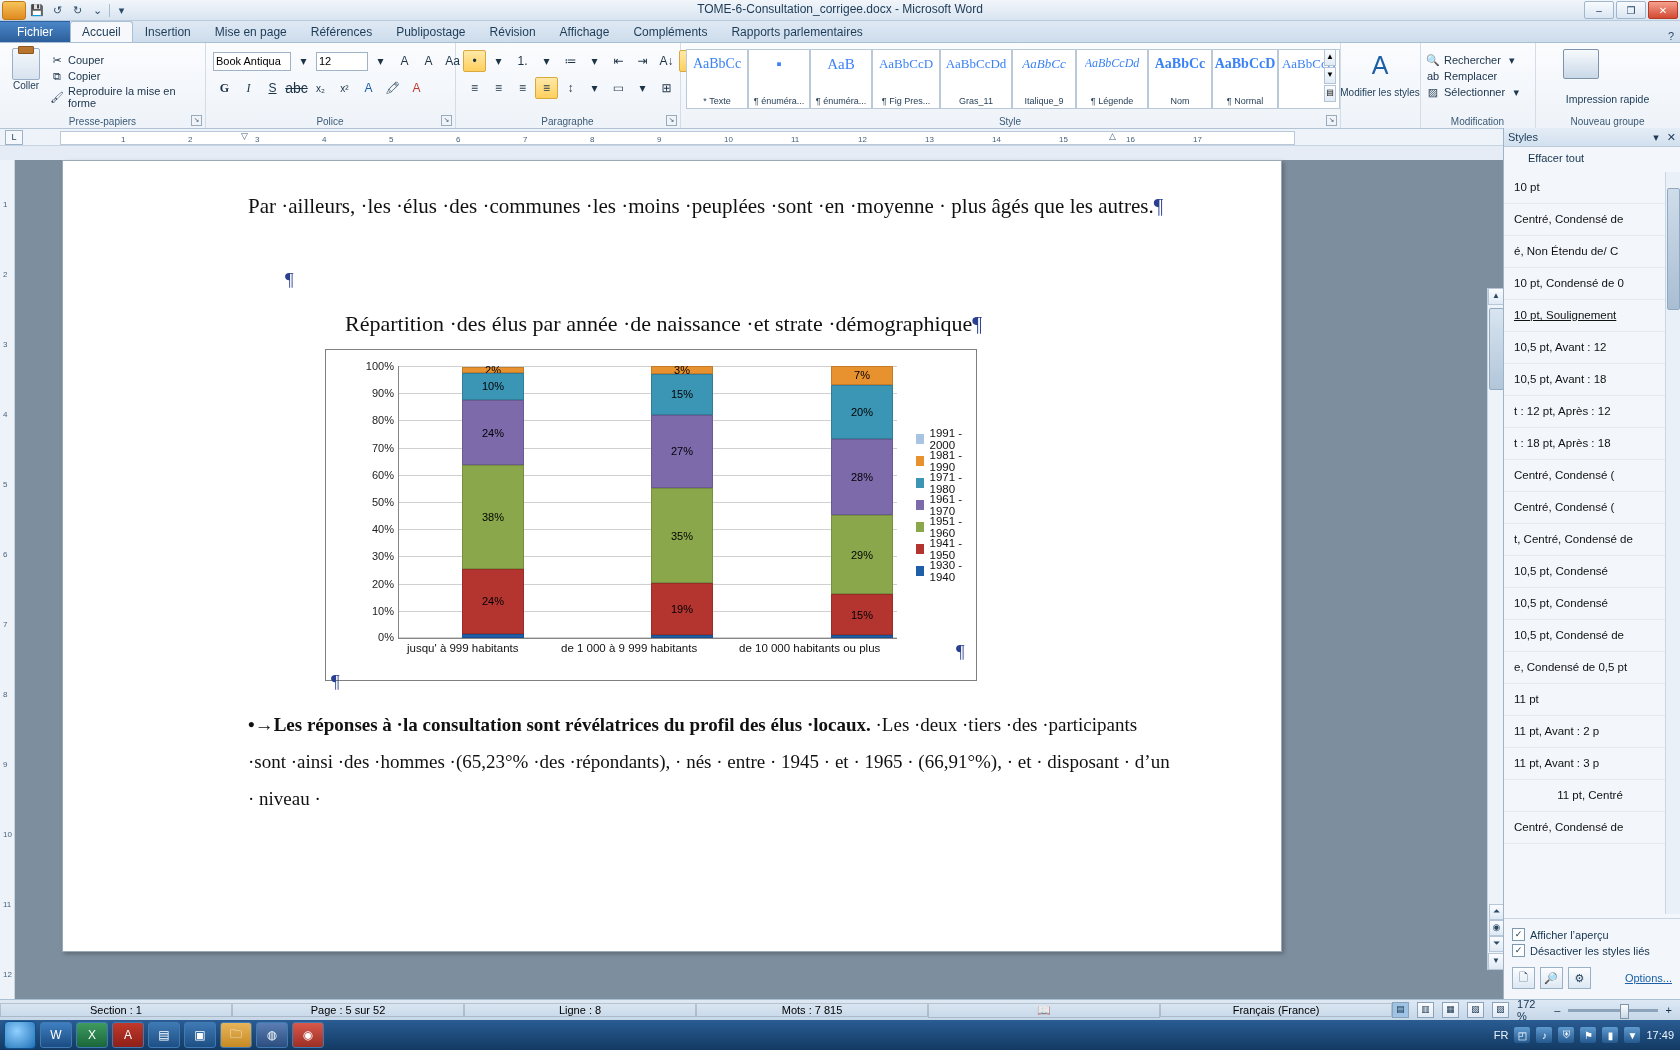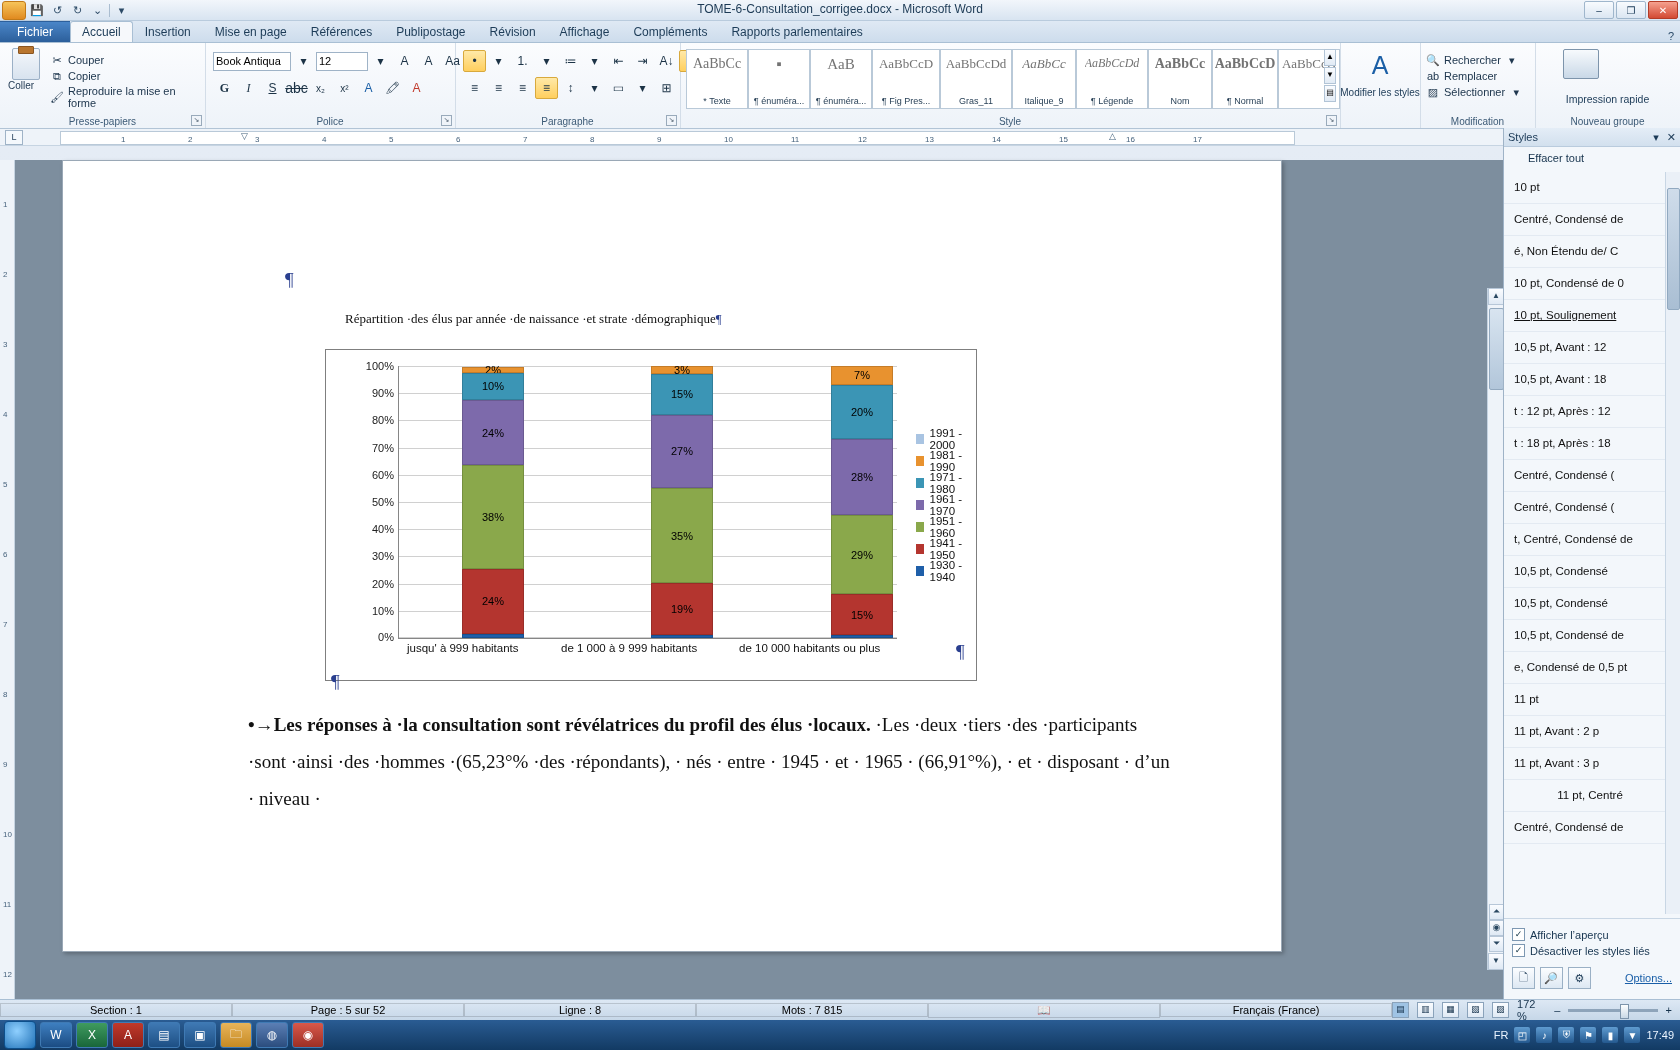--- a/index.html
+++ b/index.html
@@ -22,53 +22,53 @@
   .tab{padding:3px 11px 3px 11px;font-size:12px;color:#1d3c58;border:1px solid transparent;border-bottom:none;}
   .tab.file{background:linear-gradient(#4a86c8,#2c5f9b);color:#fff;padding:3px 16px;}
   .tab.active{background:#f6f8fb;border-color:#a9bfd4;border-radius:3px 3px 0 0;}
 
   
   .ribbon{position:relative;height:85px;background:linear-gradient(#fbfcfe,#eef3f9);border-bottom:1px solid #b2c4d6;}
   .group{position:absolute;top:0;height:85px;border-right:1px solid #d3dde8;}
   .grouplabel{position:absolute;bottom:1px;width:100%;text-align:center;font-size:10px;color:#3c5a76;}
   .dlg{position:absolute;bottom:2px;right:3px;width:9px;height:9px;border:1px solid #9ab;font-size:7px;line-height:8px;text-align:center;color:#456;}
 
-  .pastebtn{position:absolute;left:8px;top:5px;width:36px;text-align:left;}
+  .pastebtn{position:absolute;left:8px;top:5px;width:36px;text-align:center;}
   .pasteicon{width:26px;height:30px;margin:0 auto;background:linear-gradient(#f4f7fb,#d8e3ef);border:1px solid #9bb0c6;border-radius:2px;position:relative;}
   .pasteicon:after{content:"";position:absolute;left:5px;top:-3px;width:14px;height:6px;background:#b8752e;border:1px solid #8a5520;border-radius:1px;}
   .minilbl{font-size:10px;color:#243c55;}
   .mini{display:flex;align-items:center;gap:4px;font-size:11px;color:#20384f;margin:2px 0;}
   .mi{width:14px;height:14px;display:inline-block;text-align:center;line-height:14px;font-size:11px;}
 
   .fontname{width:72px;height:17px;border:1px solid #9fb3c7;background:#fff;font-size:11px;padding:0 2px;line-height:17px;overflow:hidden;white-space:nowrap;}
   .fontsize{width:46px;height:17px;border:1px solid #9fb3c7;background:#fff;font-size:11px;padding:0 2px;line-height:17px;}
   .sqbtn{width:21px;height:20px;border:1px solid transparent;display:flex;align-items:center;justify-content:center;font-size:12px;color:#1c3346;}
   .sqbtn.act{background:linear-gradient(#ffe9a8,#ffcf5e);border-color:#d8a93d;border-radius:2px;}
   .row{display:flex;align-items:center;gap:1px;}
 
   .stylebox{position:absolute;top:6px;height:52px;border:1px solid #b9c9d8;background:#fff;width:50px;display:flex;flex-direction:column;align-items:center;justify-content:flex-start;padding-top:6px;}
-  .stylebox .samp{font-family:"Liberation Serif",serif;font-size:15px;color:#737373;white-space:nowrap;overflow:hidden;}
+  .stylebox .samp{font-family:"Liberation Serif",serif;font-size:15px;color:#3b82f6;white-space:nowrap;overflow:hidden;}
   .stylebox .nm{position:absolute;bottom:2px;font-size:9px;color:#2a4258;white-space:nowrap;}
 
   
   .rulerrow{height:16px;background:#eef3f9;border-bottom:1px solid #c6d4e2;position:relative;}
   .ruler{position:absolute;left:60px;right:385px;top:2px;height:12px;background:#fff;border:1px solid #b9c9d8;}
   .ruler .tick{position:absolute;top:3px;font-size:8px;color:#45627d;}
   .corner{position:absolute;left:5px;top:1px;width:16px;height:13px;border:1px solid #9fb3c7;background:#f4f8fc;font-size:9px;text-align:center;line-height:13px;color:#2c4660;}
 
   
   .docarea{position:absolute;left:0;top:160px;right:0;bottom:40px;background:#7d8e9e;}
   .vruler{position:absolute;left:0;top:0;width:14px;bottom:0;background:#eef3f9;border-right:1px solid #c6d4e2;font-size:8px;color:#49647e;}
   .vruler span{position:absolute;left:3px;}
   .page{position:absolute;left:62px;top:0;width:1218px;height:790px;background:#fff;border:1px solid #9aa8b6;box-shadow:2px 2px 4px rgba(0,0,0,.25);overflow:hidden;}
   .ptext{font-family:"Liberation Serif",serif;color:#111;}
   .para1{position:absolute;left:185px;top:25px;width:920px;font-size:21px;line-height:40px;}
   .pilcrow{color:#2a3f8f;}
   .mark2{position:absolute;left:222px;top:108px;font-size:19px;color:#2a3f8f;font-family:"Liberation Serif",serif;}
-  .charttitle{position:absolute;left:282px;top:150px;font-size:13px;font-family:"Liberation Serif",serif;color:#111;}
+  .charttitle{position:absolute;left:282px;top:150px;font-size:22px;font-family:"Liberation Serif",serif;color:#111;}
   .chartbox{position:absolute;left:262px;top:188px;width:650px;height:330px;border:1px solid #7f7f7f;background:#fff;}
   .mark3{position:absolute;left:893px;top:480px;font-size:19px;color:#2a3f8f;font-family:"Liberation Serif",serif;}
   .mark4{position:absolute;left:268px;top:510px;font-size:19px;color:#2a3f8f;font-family:"Liberation Serif",serif;}
   .para2{position:absolute;left:185px;top:545px;width:930px;font-size:19px;line-height:37px;}
   .b{font-weight:bold;}
 
   
   .plot{position:absolute;left:72px;top:16px;width:498px;height:272px;border-left:1px solid #868686;border-bottom:1px solid #868686;}
   .gl{position:absolute;left:0;right:0;height:1px;background:#d0d0d0;}
   .ylab{position:absolute;right:100%;margin-right:5px;transform:translateY(-50%);font-size:11px;color:#222;font-family:"Liberation Sans",sans-serif;white-space:nowrap;}
@@ -349,20 +349,21 @@
         <span style="top:390px;">6</span>
       <span style="top:460px;">7</span>
         <span style="top:530px;">8</span>
         <span style="top:600px;">9</span>
       <span style="top:670px;">10</span>
         <span style="top:740px;">11</span>
         <span style="top:810px;">12</span>
     </div>
 
     <div class="page">
+      <div class="ptext para1"><span>Par ·ailleurs, ·les ·élus ·des ·communes ·les ·moins ·peuplées ·sont ·en ·moyenne · plus âgés que les autres.</span><span class="pilcrow">¶</span></div>
       <div class="mark2">¶</div>
 
       <div class="charttitle"><span>Répartition ·des élus par année ·de naissance ·et strate ·démographique</span><span class="pilcrow">¶</span></div>
 
       <div class="chartbox">
         <div class="plot">
 
           <div class="gl" style="top:0;">
               <span class="ylab">100%</span>
             </div>

